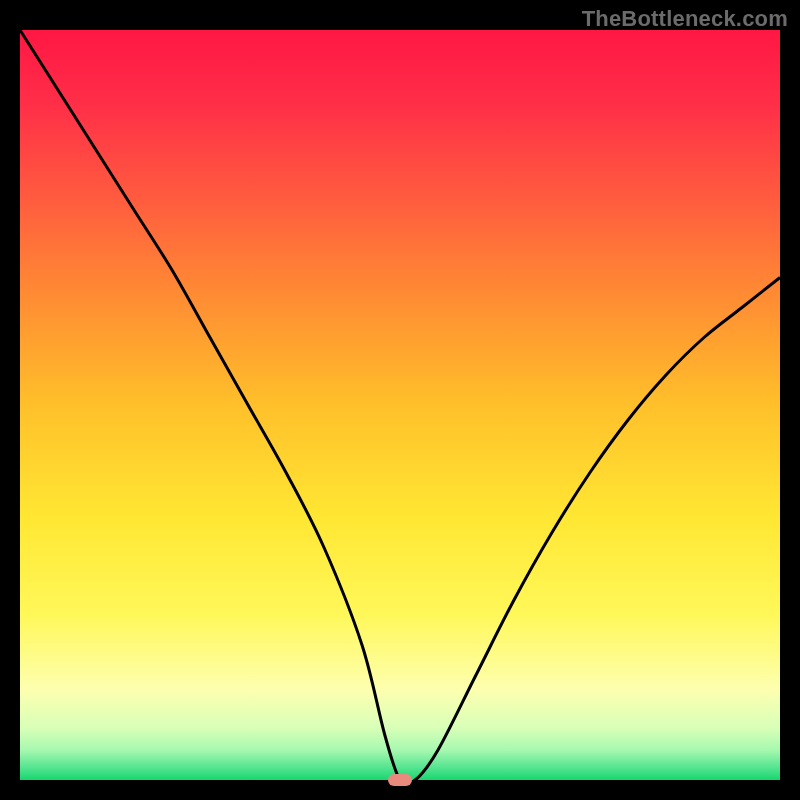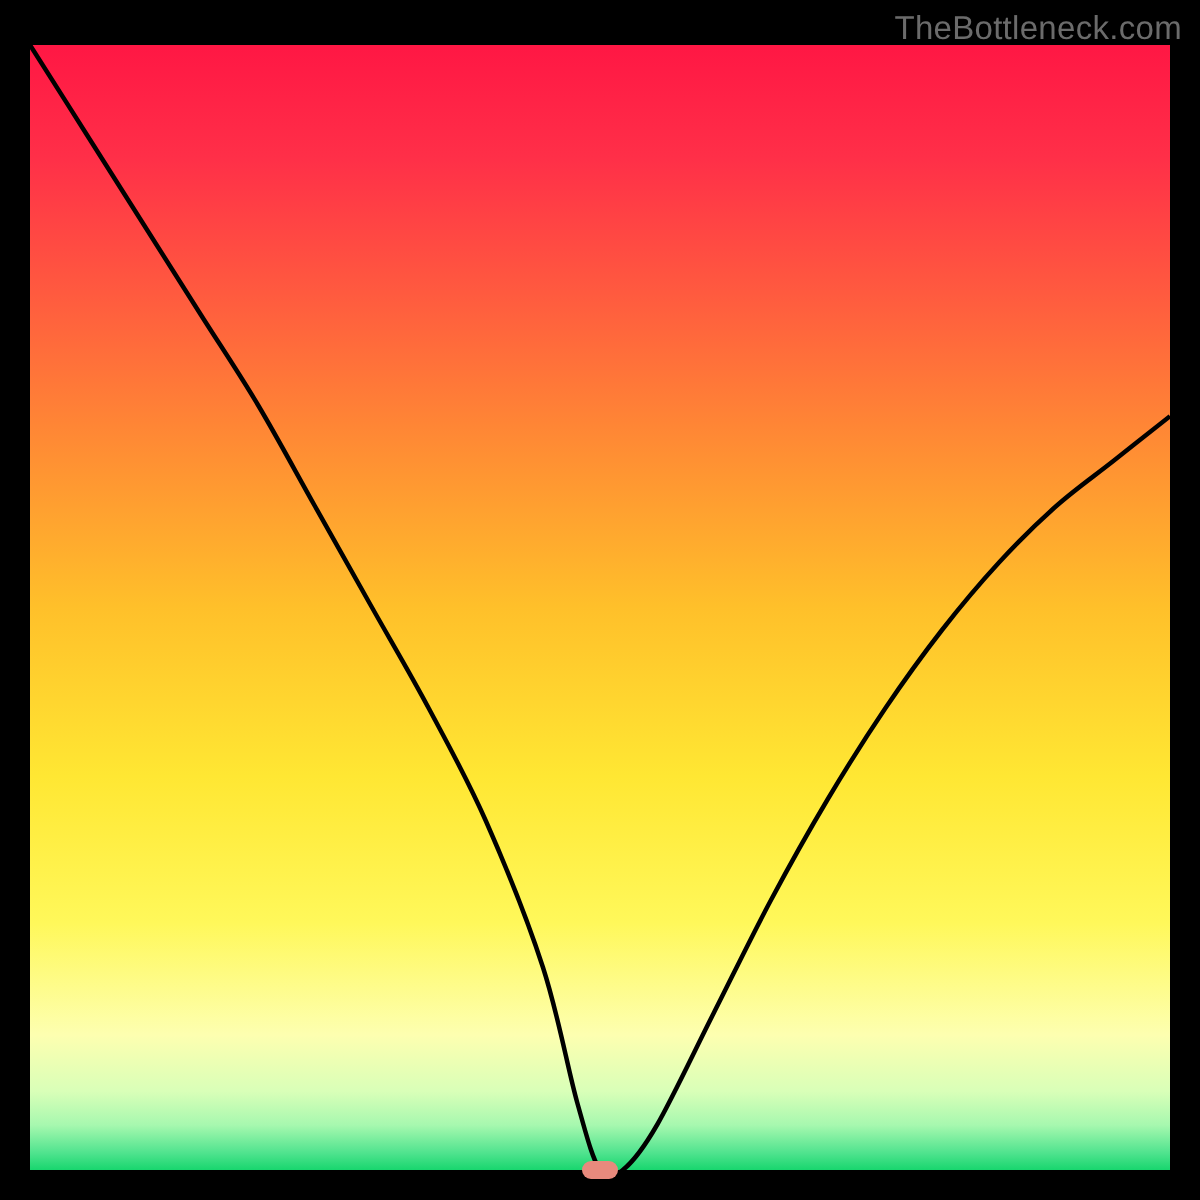--- a/index.html
+++ b/index.html
@@ -10,21 +10,21 @@
     background: #000;
     position: relative;
     overflow: hidden;
   }
   .watermark {
     position: absolute;
     top: 6px;
     right: 12px;
     font-family: Arial, Helvetica, sans-serif;
     font-size: 22px;
-    font-weight: normal;
+    font-weight: bold;
     color: #6b6b6b;
     z-index: 10;
     letter-spacing: 0.2px;
   }
   .plot-area {
     position: absolute;
     left: 20px;
     top: 30px;
     width: 760px;
     height: 750px;

